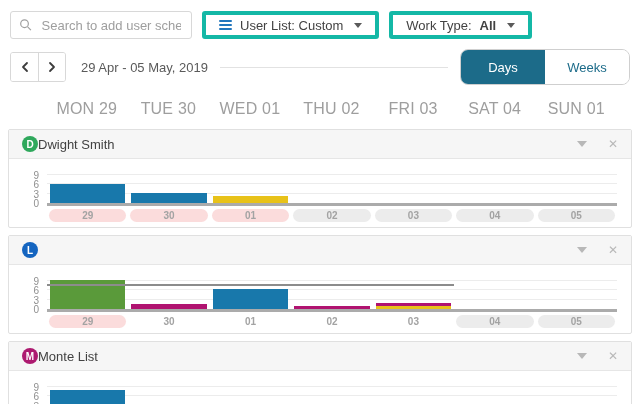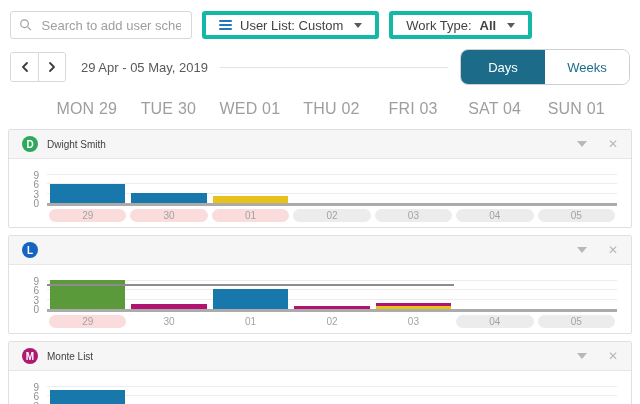--- a/index.html
+++ b/index.html
@@ -28,29 +28,29 @@
   .toggle-btn.active{background:#1c6b89;color:#fff;}
 
   
   .day-headers{display:flex;margin:15px 23px 11px 46px;}
   .day-headers span{flex:1;text-align:center;font-size:16px;color:#9e9e9e;letter-spacing:.2px;}
 
   
   .user-card{margin:0 8px 7px 8px;border:1px solid #e0e0e0;border-radius:2px;background:#fff;}
   .card-header{display:flex;align-items:center;height:28px;background:#f6f6f6;border-bottom:1px solid #e6e6e6;padding:0 13px;}
   .avatar{width:16px;height:16px;border-radius:50%;color:#fff;font-size:10px;font-weight:bold;display:flex;align-items:center;justify-content:center;flex:none;}
-  .user-name{margin-left:9px;font-size:10px;color:#424242;}
+  .user-name{font-size:13px;color:#424242;}
   .hdr-right{margin-left:auto;display:flex;align-items:center;gap:21px;}
   .hdr-caret{width:0;height:0;border-left:5px solid transparent;border-right:5px solid transparent;border-top:6px solid #b8b8b8;cursor:pointer;}
   .hdr-close{color:#b8b8b8;font-size:12px;cursor:pointer;line-height:1;}
 
   .chart-row{display:flex;padding:6px 14px 5px 0;}
   .gutter{width:38px;position:relative;flex:none;}
   .gutter span{position:absolute;right:8px;font-size:10px;color:#8f8f8f;line-height:1;}
-  .plot-wrap{flex:1;min-width:0;}
+  .plot-wrap{flex:1;min-width:0;font-weight:bold;}
   .plot{position:relative;height:38px;}
   .gridline{position:absolute;left:0;right:0;height:1px;background:#ececec;}
   .cap-line{position:absolute;height:2px;background:#8c8c8c;z-index:3;}
   .bar-seg{position:absolute;z-index:2;}
   .baseline{height:3px;background:#ababab;}
   .pills{display:flex;margin-top:3px;height:13px;}
   .pill{flex:1;margin:0 2px;border-radius:7px;font-size:10px;color:#a3a3a3;display:flex;align-items:center;justify-content:center;line-height:1;}
   .pill.pink{background:#fbdcdc;}
   .pill.gray{background:#ececec;}
 </style>

